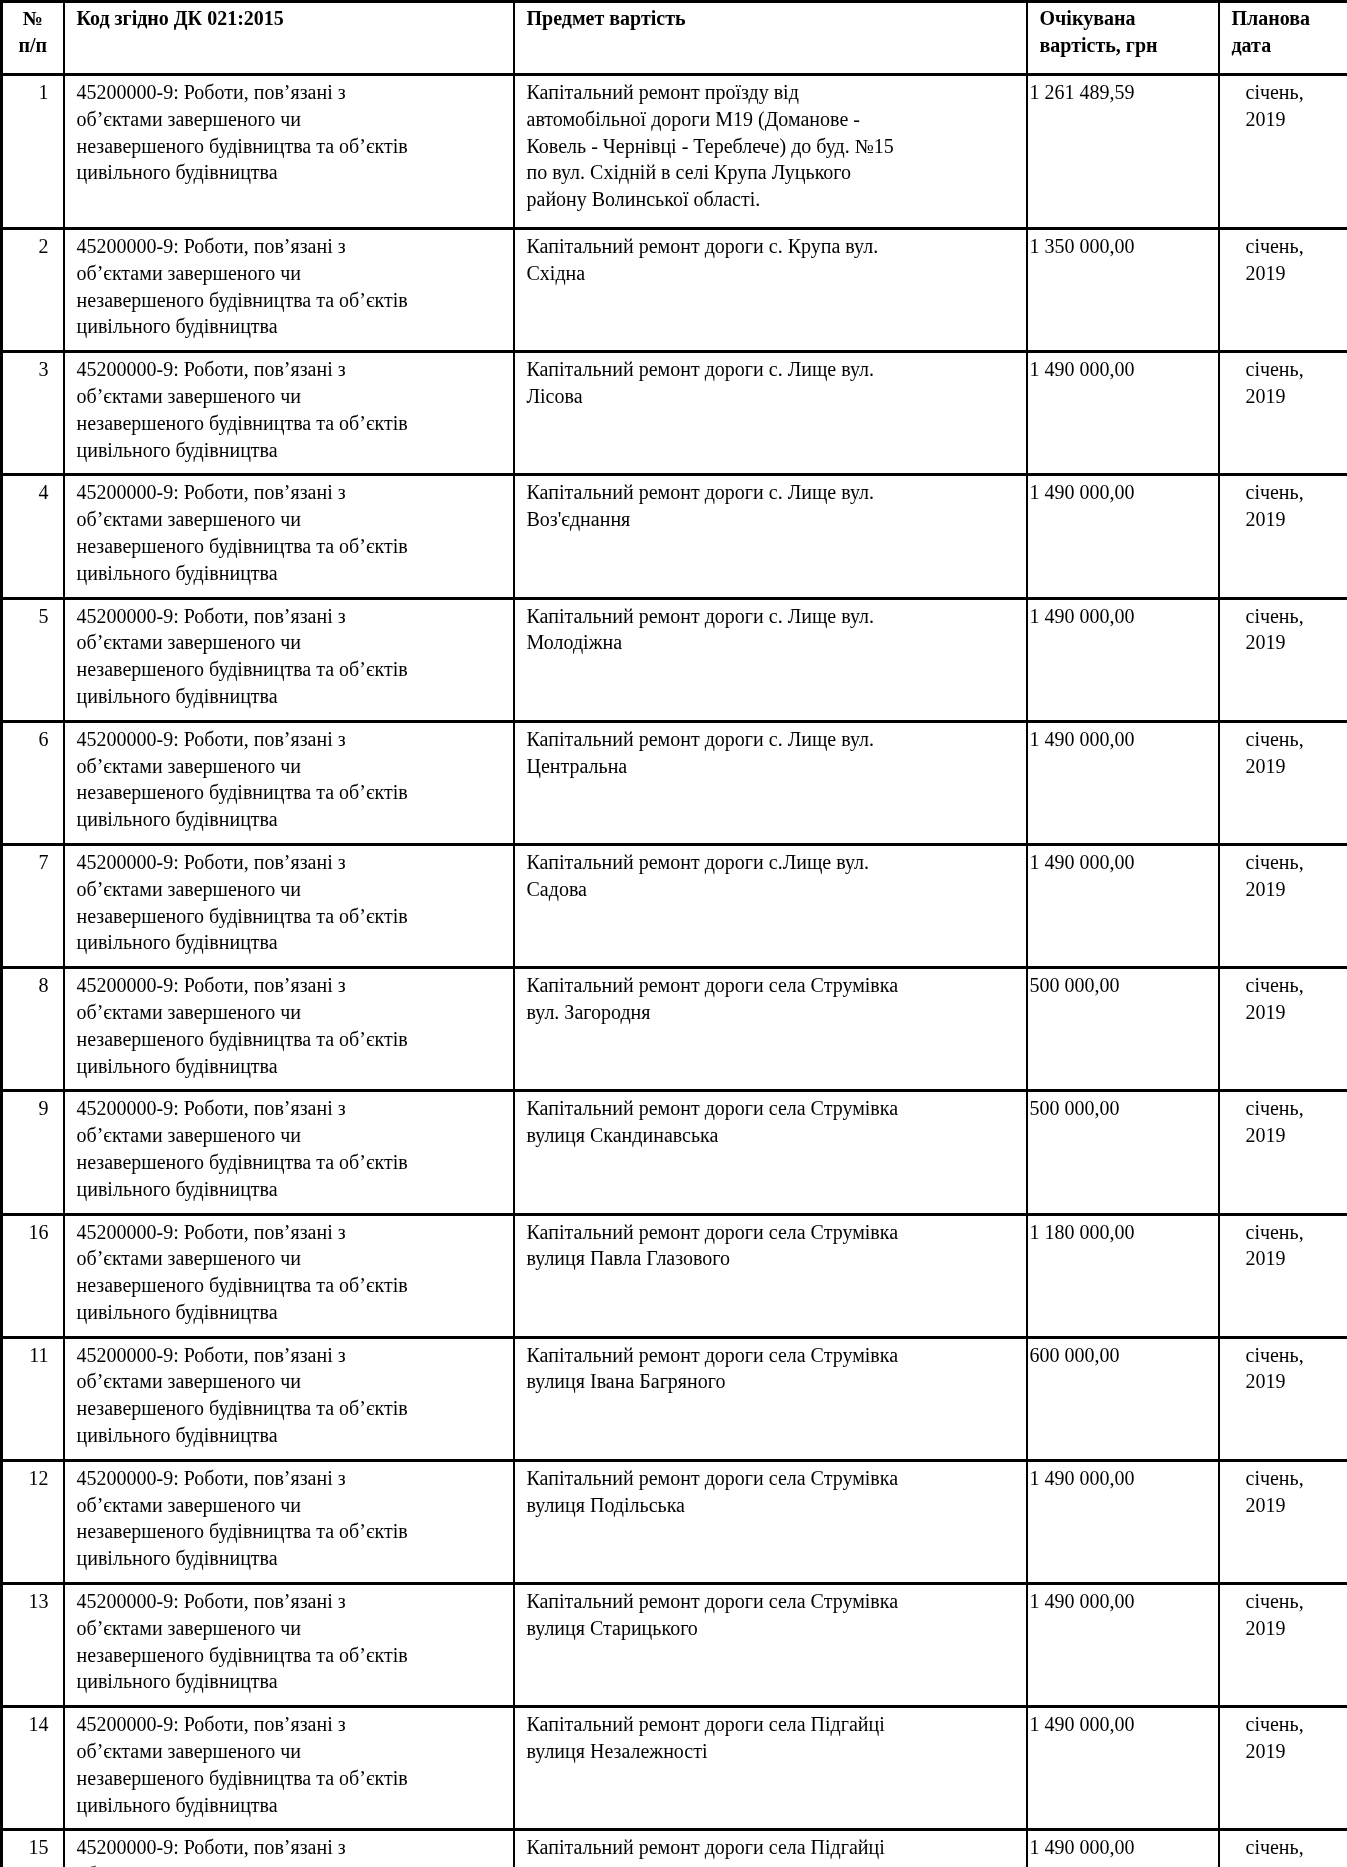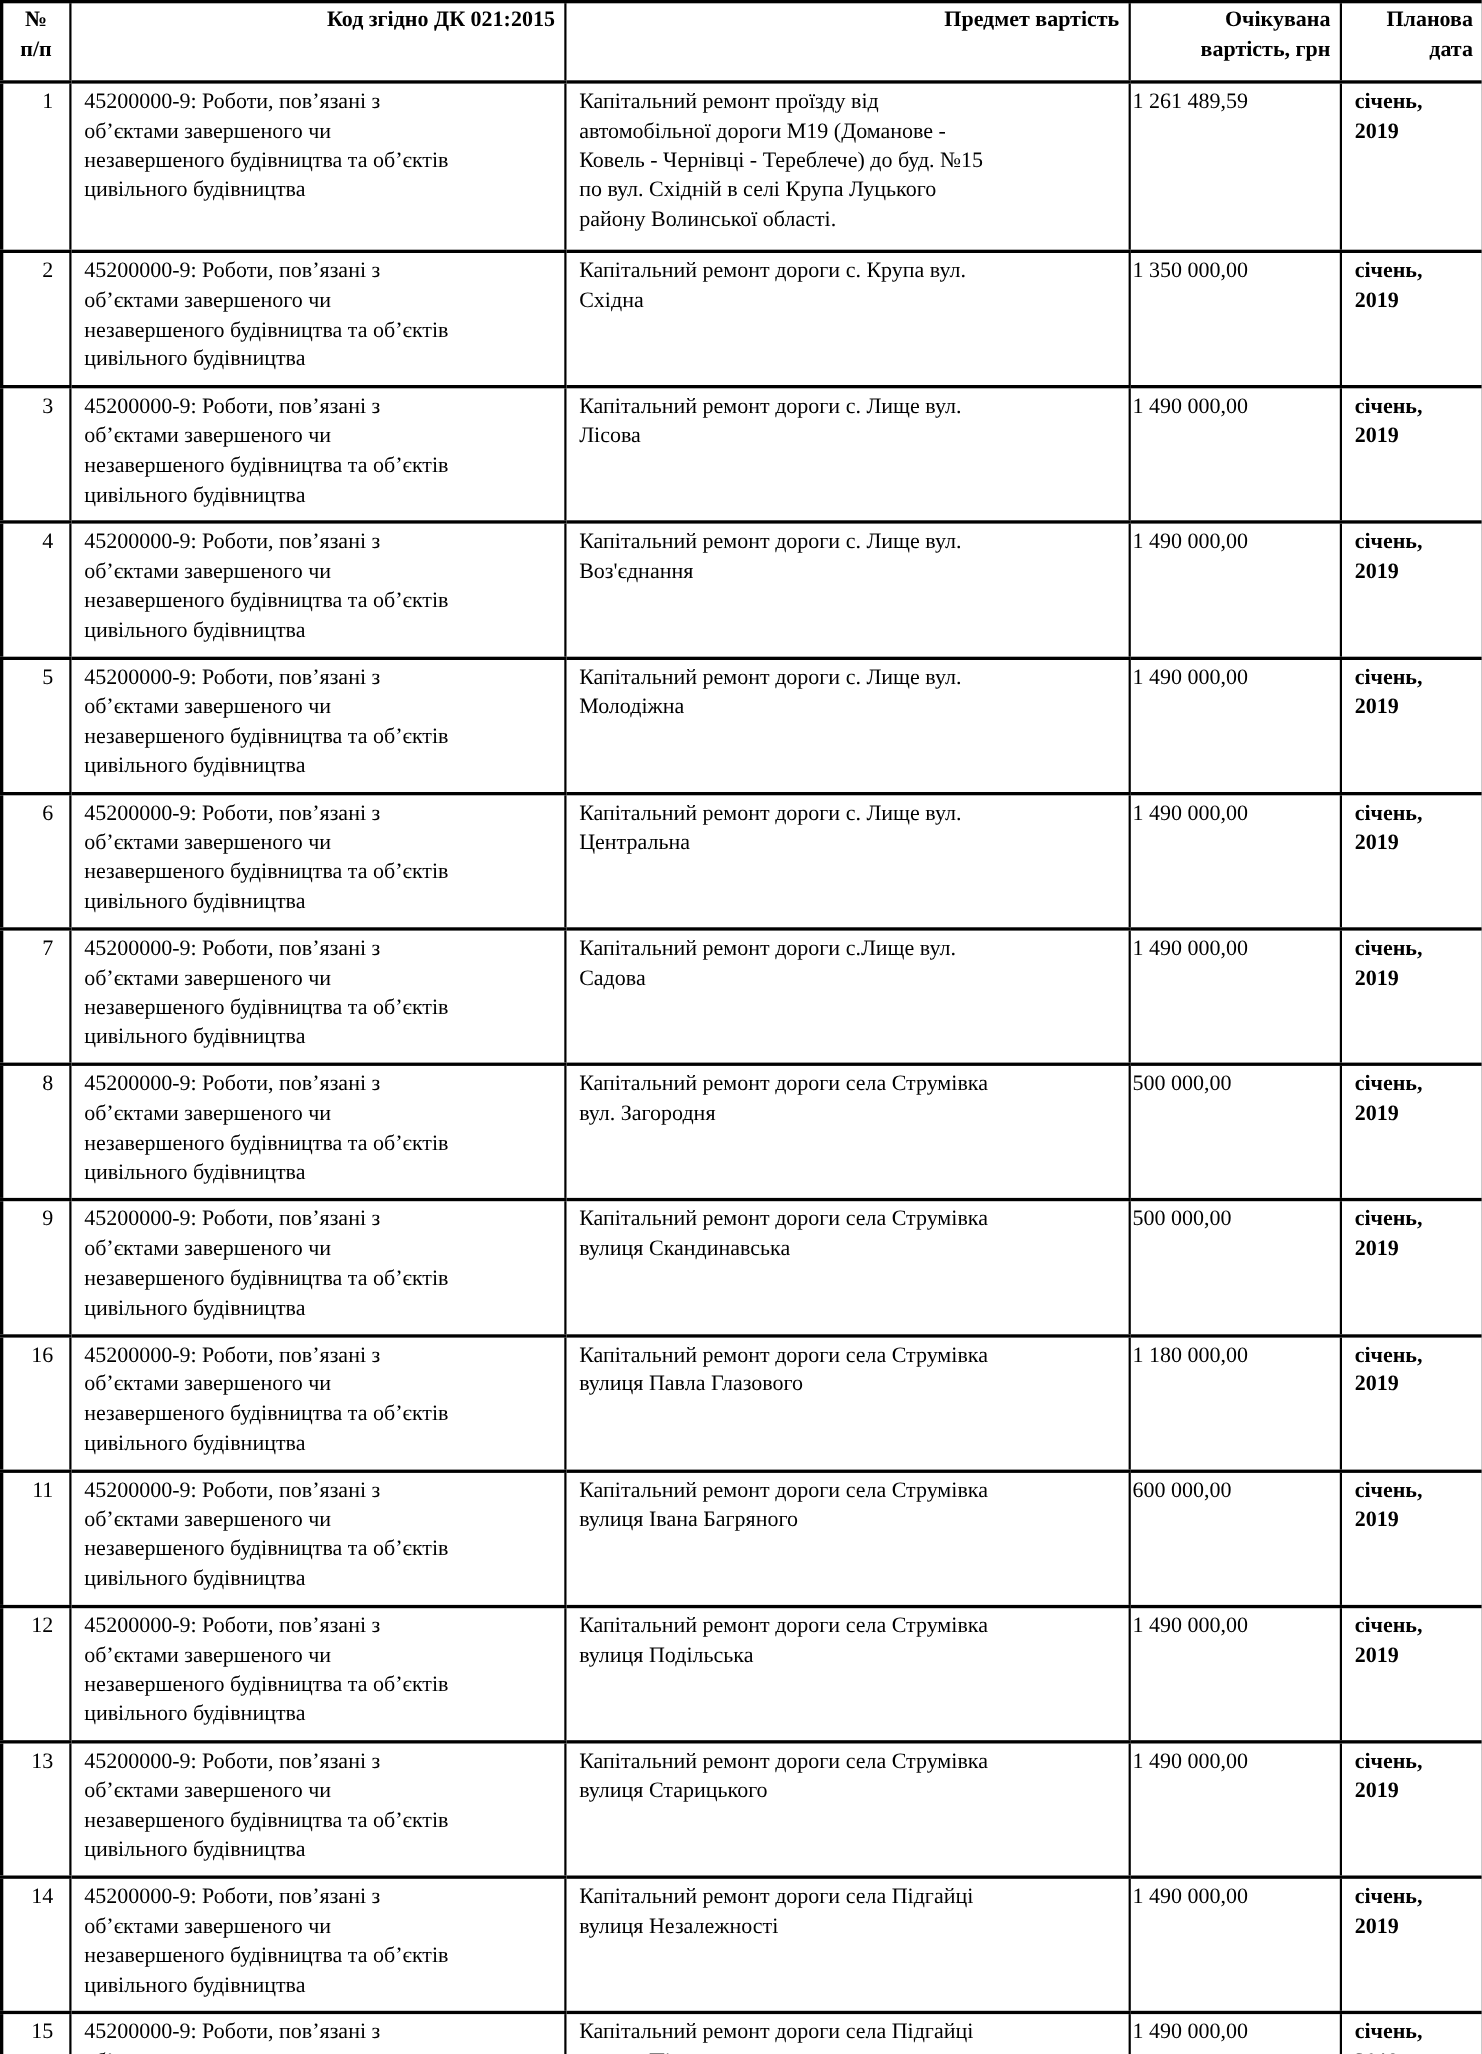--- a/index.html
+++ b/index.html
@@ -25,41 +25,41 @@
   .proc-table th,
   .proc-table td {
     border: 2px solid #000000;
     vertical-align: top;
     padding: 3px 8px 10px 12px;
     white-space: pre-line;
     overflow: hidden;
   }
   .proc-table thead th {
     font-weight: bold;
-    text-align: right;
+    text-align: left;
     height: 58px;
     border-bottom-width: 3px;
     padding-top: 2px;
   }
   .proc-table thead th.col-num {
     text-align: center;
     padding-left: 4px;
     padding-right: 4px;
   }
   .proc-table td {
     border-top-width: 3px;
   }
   .proc-table td.col-num {
     text-align: right;
     padding-right: 14px;
   }
   .proc-table td.col-code { padding-right: 20px; }
   .proc-table td.col-subject { padding-right: 10px; margin-left: 44px; }
   .proc-table td.col-cost { padding-left: 2px; margin-left: 16px; }
-  .proc-table td.col-date { padding-left: 12px; font-weight: bold; }
+  .proc-table td.col-date { padding-left: 26px; }
   .proc-table tbody tr { height: 118px; }
   .proc-table tbody tr.tall { height: 154px; }
 </style>
 </head>
 <body>
 
 <div class="page">
   <table class="proc-table">
     <colgroup>
       <col style="width:62px">

